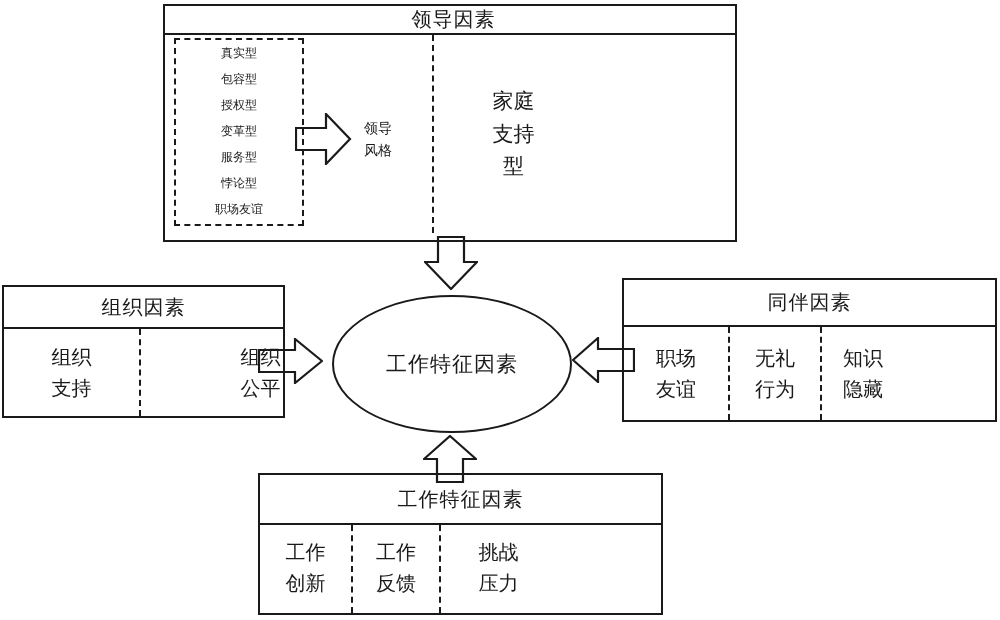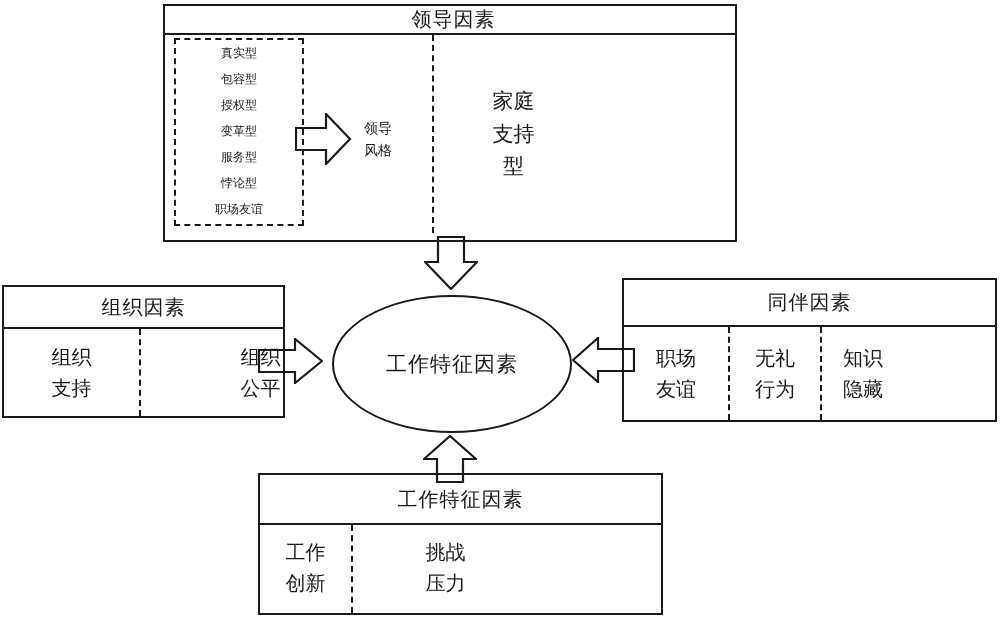--- a/index.html
+++ b/index.html
@@ -144,21 +144,24 @@
       </div>
     </div>
   </div>
 
   <div class="box" style="left:258px;top:473px;width:405px;height:142px;font-family:Liberation Mono, monospace;">
     <div class="box-header" style="height:50px;">工作特征因素</div>
     <div class="box-body" style="height:88px;">
       <div class="cell" style="width:91px;">
         <span class="stack">工作创新</span>
       </div>
-      <div class="cell" style="width:117px;justify-content:flex-end;">
+      <div class="cell" style="width:88px;">
+        <span class="stack">工作反馈</span>
+      </div>
+      <div class="cell" style="width:117px;">
         <span class="stack">挑战压力</span>
       </div>
     </div>
   </div>
 
   <div id="center-ellipse">
     <span>工作特征因素</span>
   </div>
 
   <div class="arrow" style="left:424px;top:236px;">

